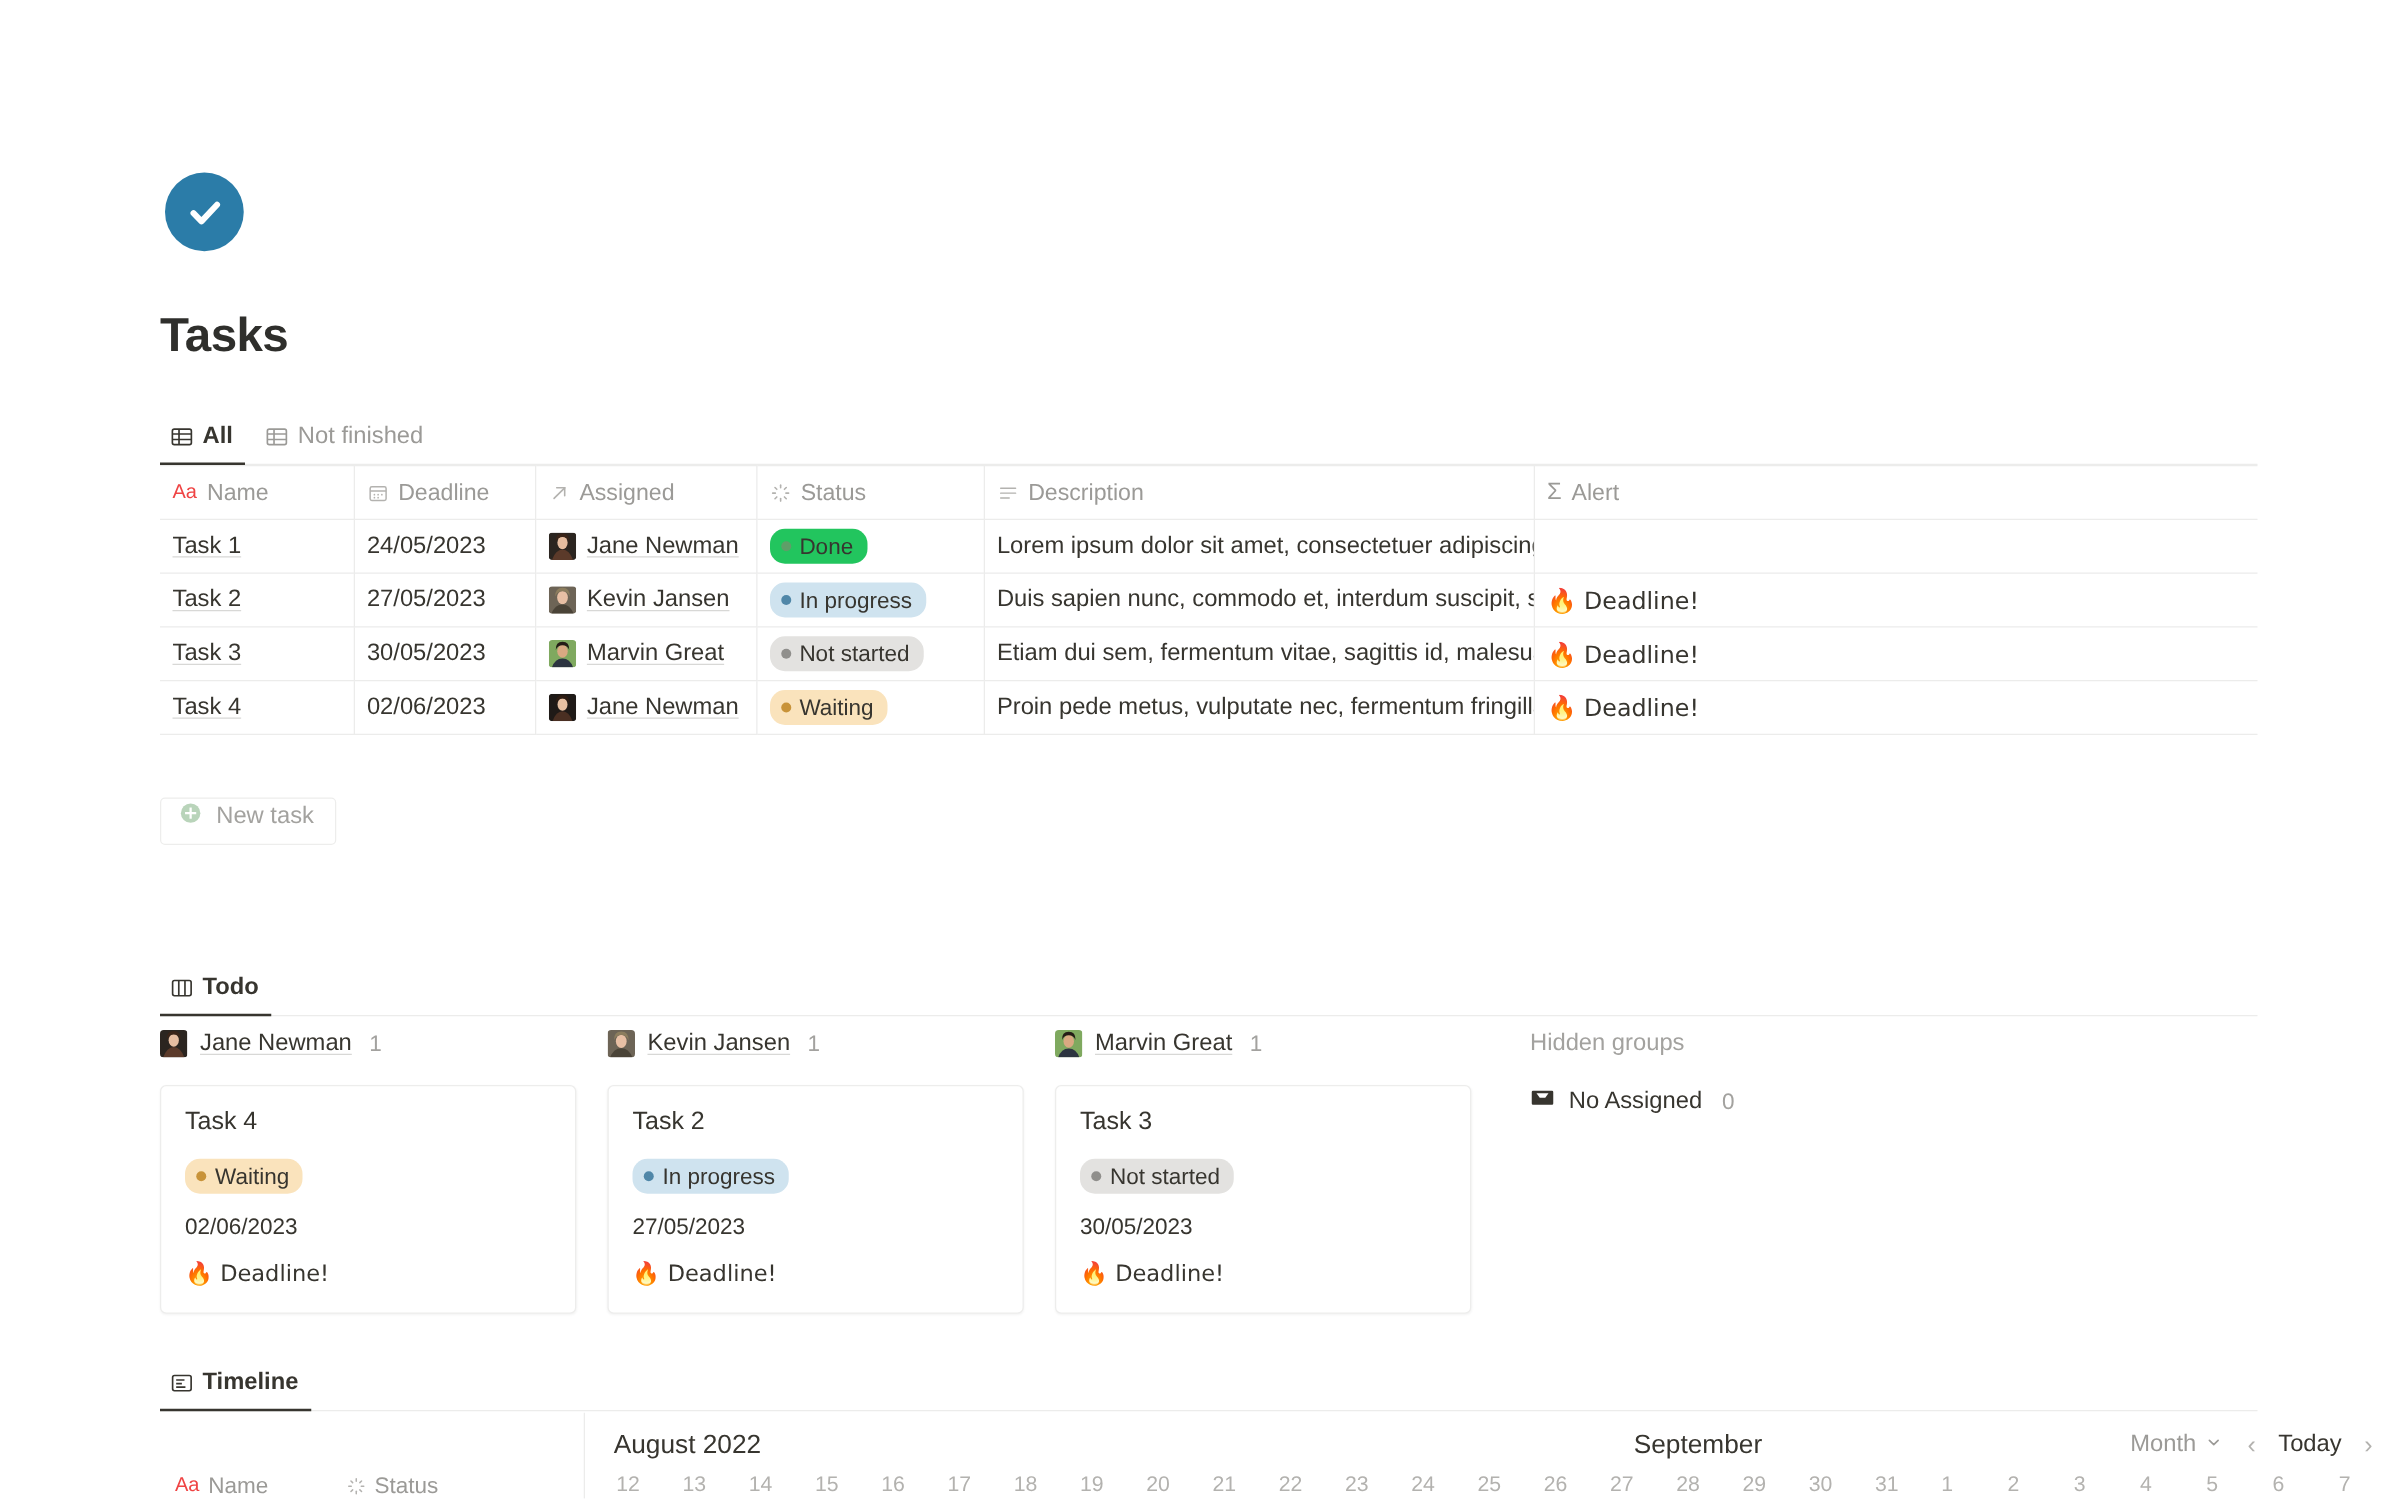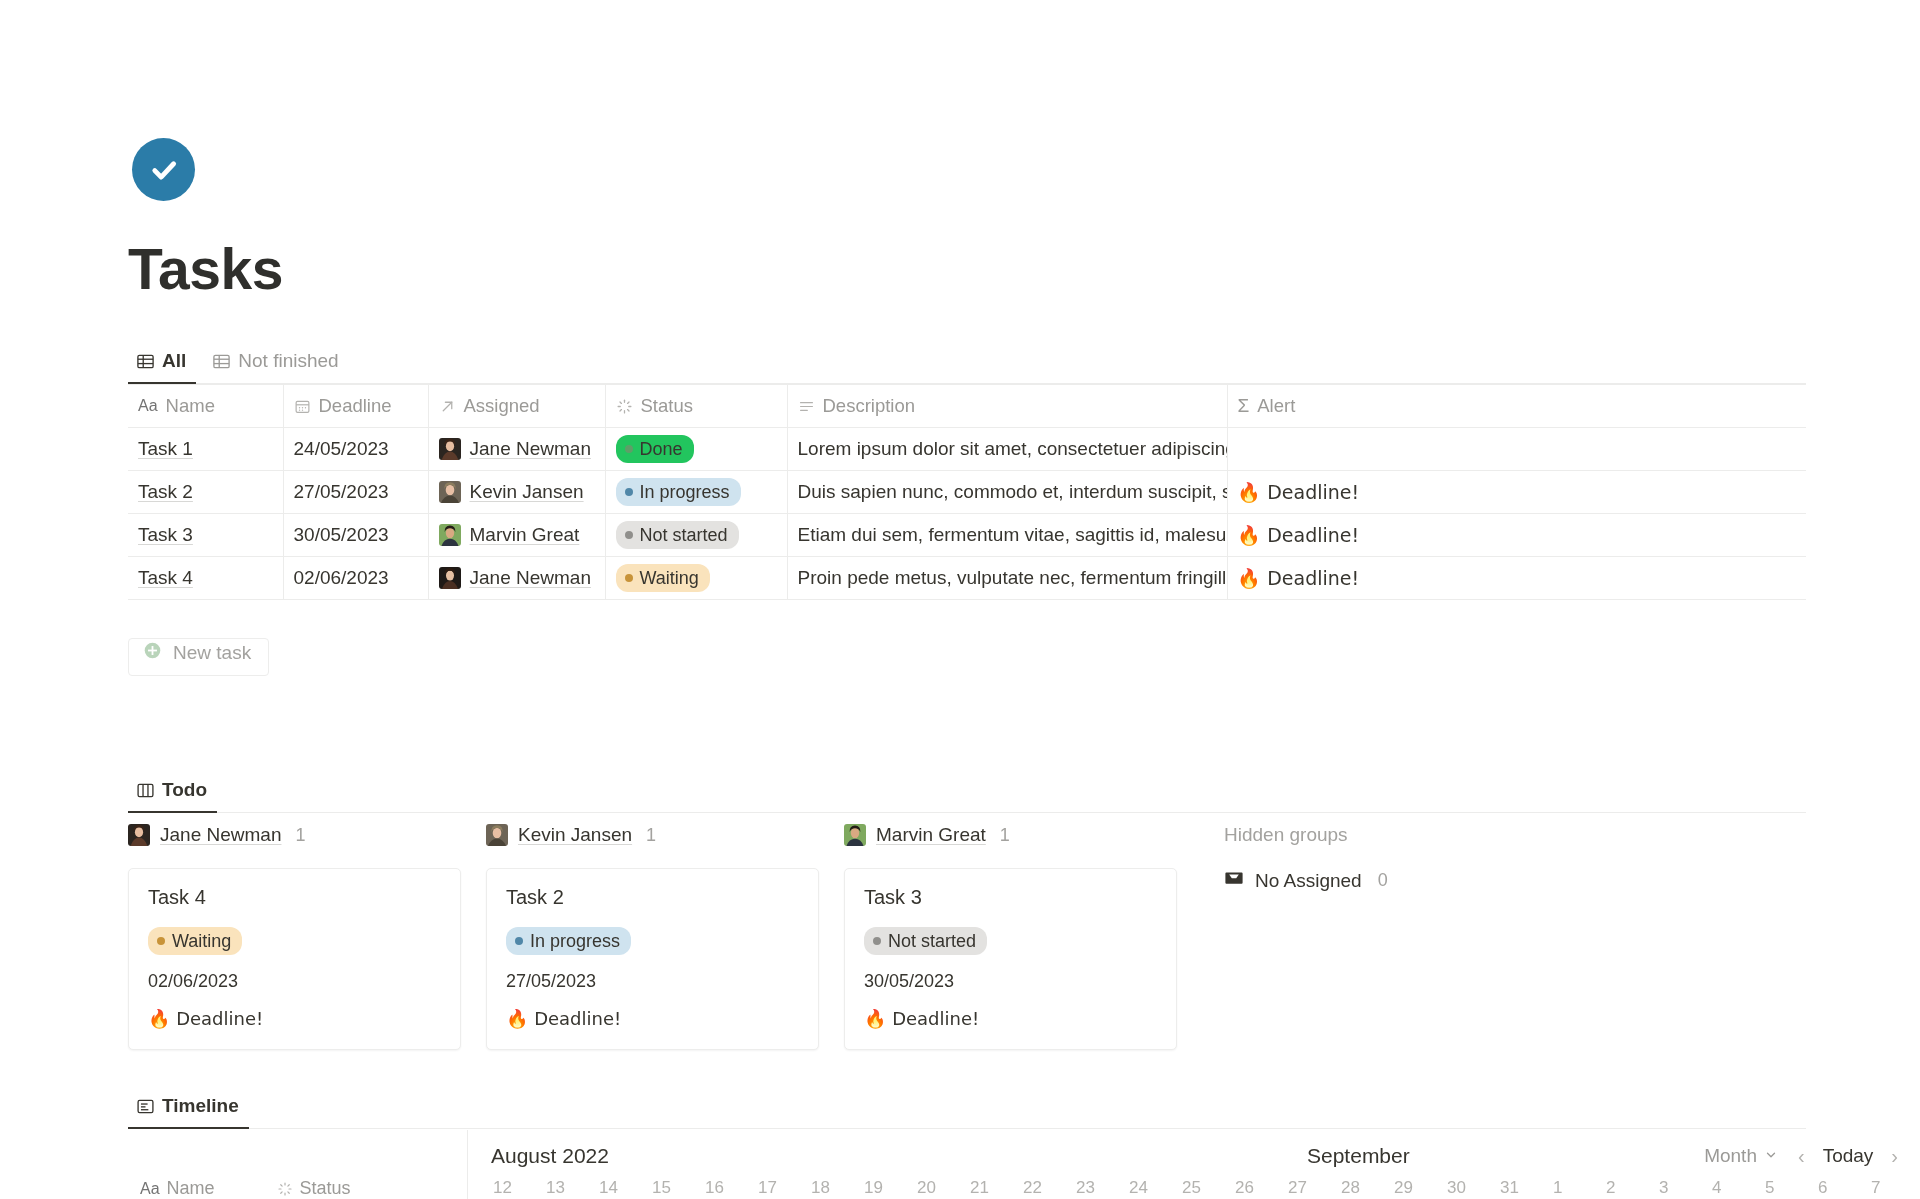--- a/index.html
+++ b/index.html
@@ -26,21 +26,21 @@
     width: 63px; height: 63px;
     border-radius: 50%;
     background: #2b7ca8;
     display: flex; align-items: center; justify-content: center;
   }
   .icon-badge svg { display:block; }
 
   .page-title {
     position: absolute;
     left: 128px; top: 238px;
-    font-size: 57px;
+    font-size: 38px;
     line-height: 62px;
     font-weight: bold;
     letter-spacing: -0.5px;
     color: #2f2f2c;
     margin: 0;
   }
 
   
   .viewtabs {
     display: flex;
@@ -68,21 +68,20 @@
     height: 2.5px;
     background: #37352f;
   }
   .viewtab svg { display:block; flex: 0 0 auto; }
 
   
   .table-wrap {
     position: absolute;
     left: 128px; top: 331px;
     width: 1678px;
-    margin-top: 12px;
   }
   table.db {
     border-collapse: collapse;
     width: 1678px;
     table-layout: fixed;
   }
   table.db th, table.db td {
     border-bottom: 1px solid #ececeb;
     border-right: 1px solid #ececeb;
     text-align: left;
@@ -94,21 +93,21 @@
   }
   table.db tr th:last-child, table.db tr td:last-child { border-right: none; }
   table.db thead th {
     color: #9b9a97;
     font-weight: normal;
     font-size: 18.5px;
     border-top: 1px solid #ececeb;
   }
   .th-inner { display:flex; align-items:center; gap: 8px; }
   .th-inner svg { display:block; flex:0 0 auto; }
-  .th-aa { font-size: 16px; color:#737373; font-weight: normal; letter-spacing:0; }
+  .th-aa { font-size: 16px; color:#ef4444; font-weight: normal; letter-spacing:0; }
   .th-sig { font-size: 19px; color:#9b9a97; }
 
   .cell-name {
     text-decoration: underline;
     text-decoration-color: #d8d8d6;
     text-underline-offset: 3px;
   }
   .cell-date { color:#37352f; }
   .assignee { display:flex; align-items:center; gap: 9px; }
   .avatar {

